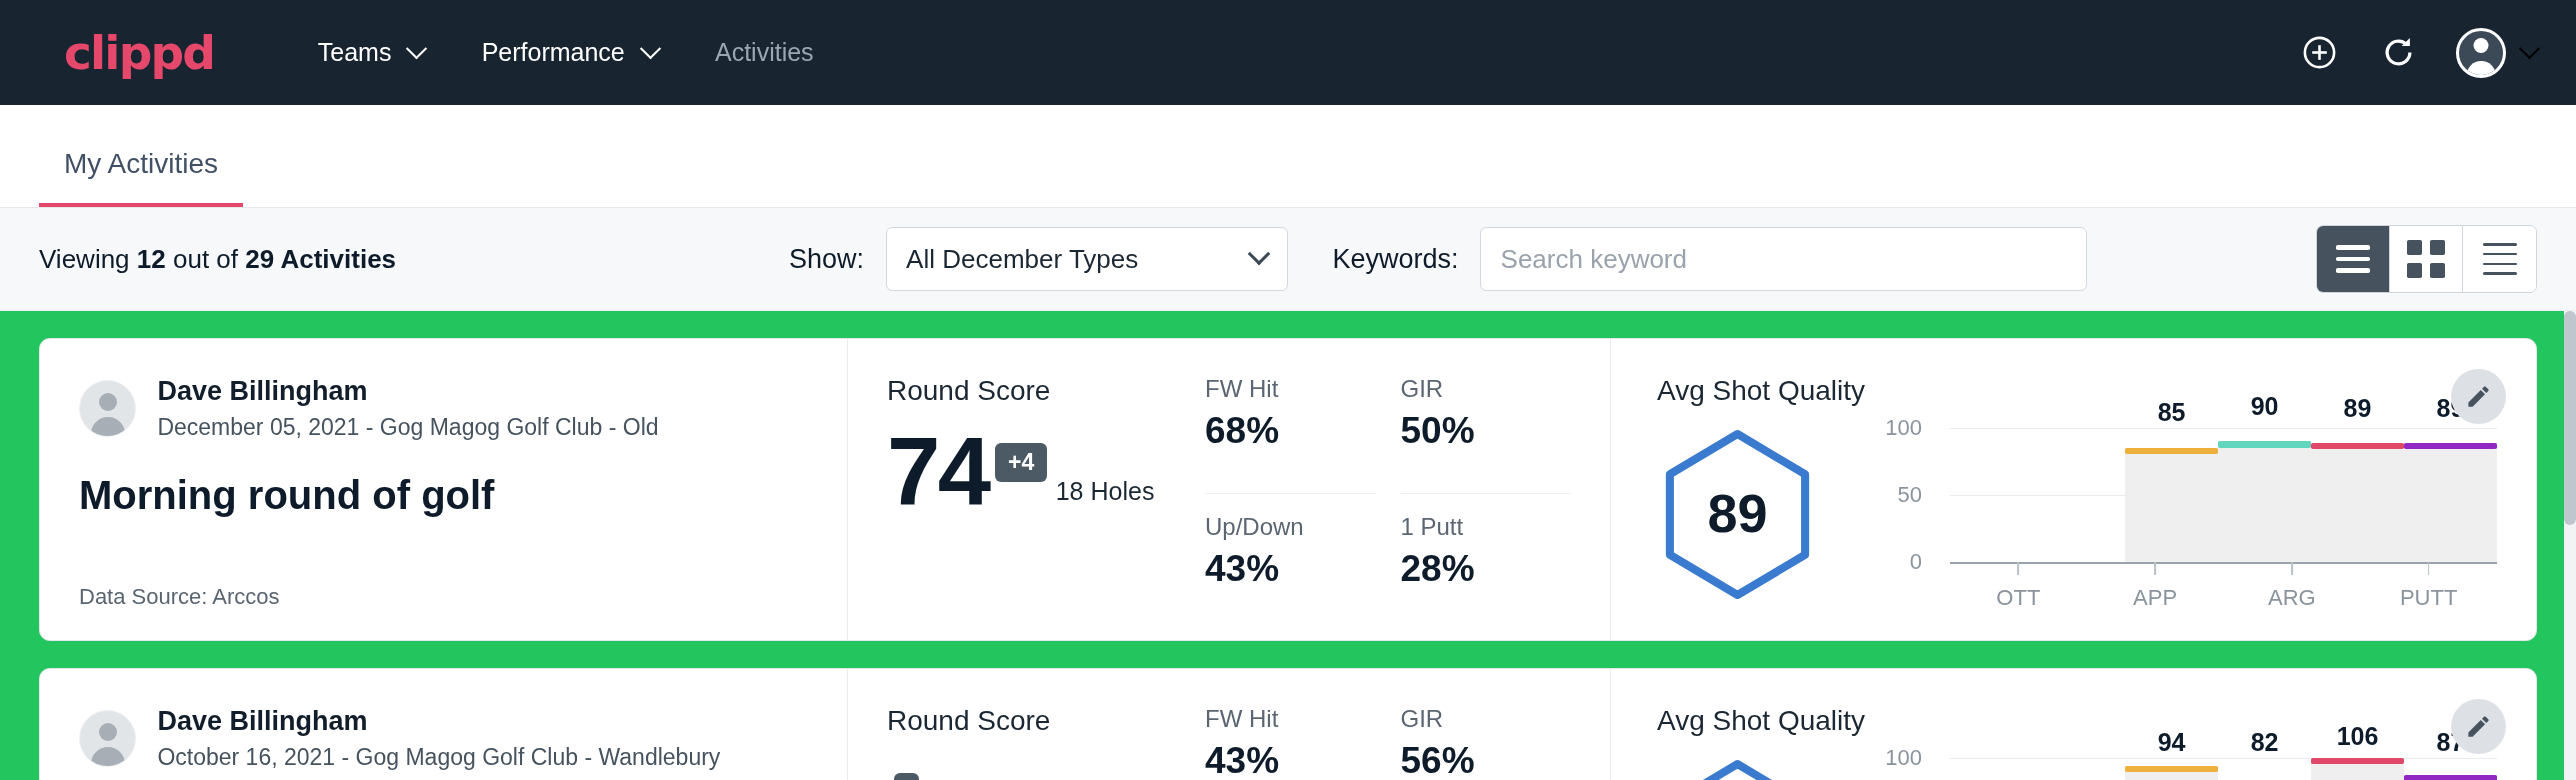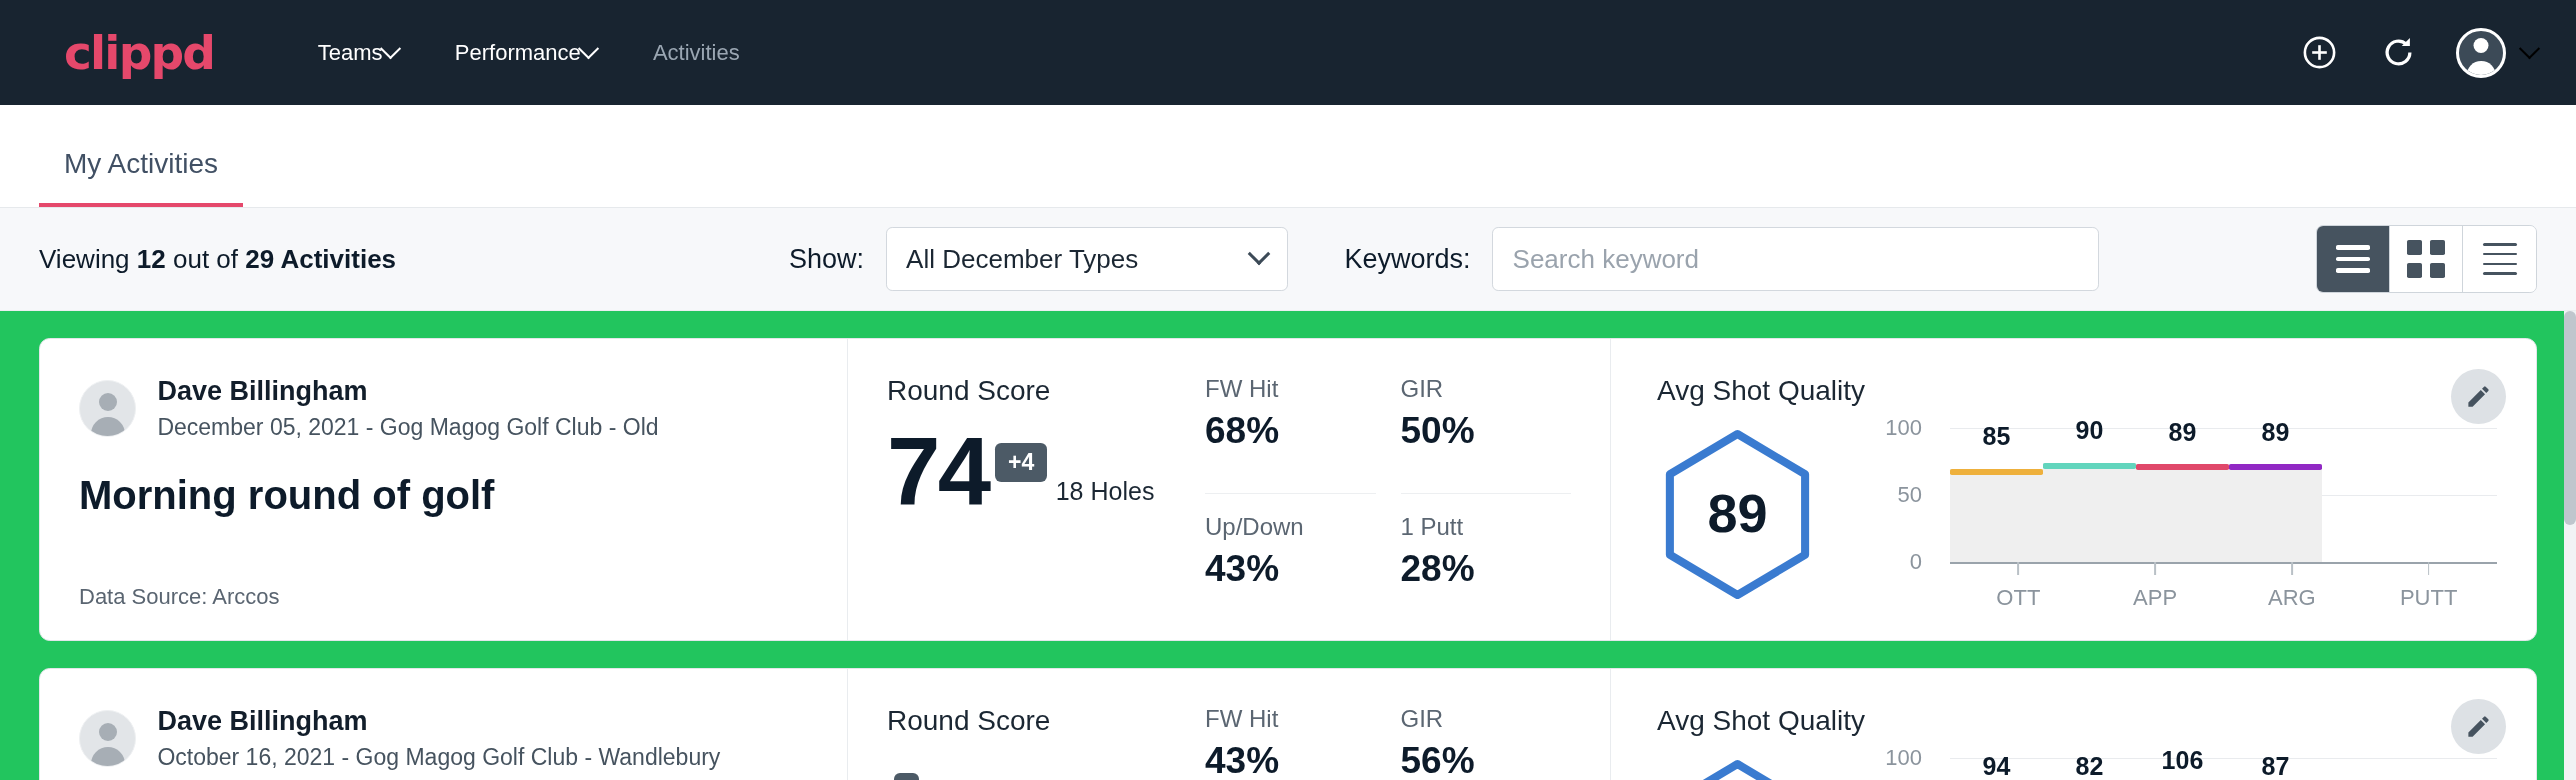--- a/index.html
+++ b/index.html
@@ -22,23 +22,23 @@
   .logo {
     font-size: 47px;
     font-weight: 700;
     color: #e5486b;
     letter-spacing: -1.8px;
     margin-right: 75px;
     font-family: "DejaVu Sans", sans-serif;
   }
   .nav { display: flex; align-items: center; gap: 0; }
   .nav-item {
-    display: flex; align-items: center; gap: 0;
+    display: flex; align-items: center; gap: 18px;
     color: #ffffff;
-    font-size: 22px;
+    font-size: 25px;
     padding: 12.5px 28.6px;
     cursor: pointer;
     white-space: nowrap;
   }
   .nav-item.muted { color: #9aa6b2; }
   .chev {
     display: inline-block;
     width: 15px; height: 15px;
     border-right: 2.7px solid currentColor;
     border-bottom: 2.7px solid currentColor;
@@ -264,21 +264,21 @@
   .y-axis i {
     position: absolute; right: 7.1px;
     font-size: 22px; color: #8b949d; font-style: normal;
     transform: translateY(-50%);
   }
   .plot { flex: 1; position: relative; height: 134px; }
   .gl { position: absolute; left: 0; right: 0; height: 0.9px; background: #e9ebee; }
   .gl.base { background: #9aa3ab; height: 1.8px; }
   .bars-area {
     position: absolute; inset: 0;
-    display: flex; align-items: flex-end; justify-content: flex-start; margin-top: 24px;
+    display: flex; align-items: flex-end; justify-content: flex-end;
   }
   .bar-col { width: 17%; display: flex; flex-direction: column; align-items: center; position: relative; height: 100%; justify-content: flex-end; }
   .bar-val {
     position: absolute; top: -30px; left: 50%; transform: translateX(-50%);
     font-size: 25px; font-weight: 700; color: #0d1b2a;
   }
   .bar-rect { width: 100%; background: #efefef; position: relative; }
   .bar-cap { position: absolute; top: 0; left: 0; right: 0; height: 6.2px; border-radius: 1.8px; }
   .x-labels {
     display: flex; justify-content: space-around;
@@ -362,21 +362,21 @@
   </div>
 
   <div style="margin-left:393px; display:flex; align-items:center;">
     <span class="fl-label">Show:</span>
     <div class="select-box">
       <span>All December Types</span>
       <span class="sel-chev"></span>
     </div>
   </div>
 
-  <div style="margin-left:57px; display:flex; align-items:center;">
+  <div style="margin-left:45px; display:flex; align-items:center;">
     <span class="fl-label">Keywords:</span>
     <div class="search-box">
       <input type="text" placeholder="Search keyword" style="">
     </div>
   </div>
 
   <div class="viewtoggle">
     <div class="vt active">
       <span class="bars">
           <i></i>

